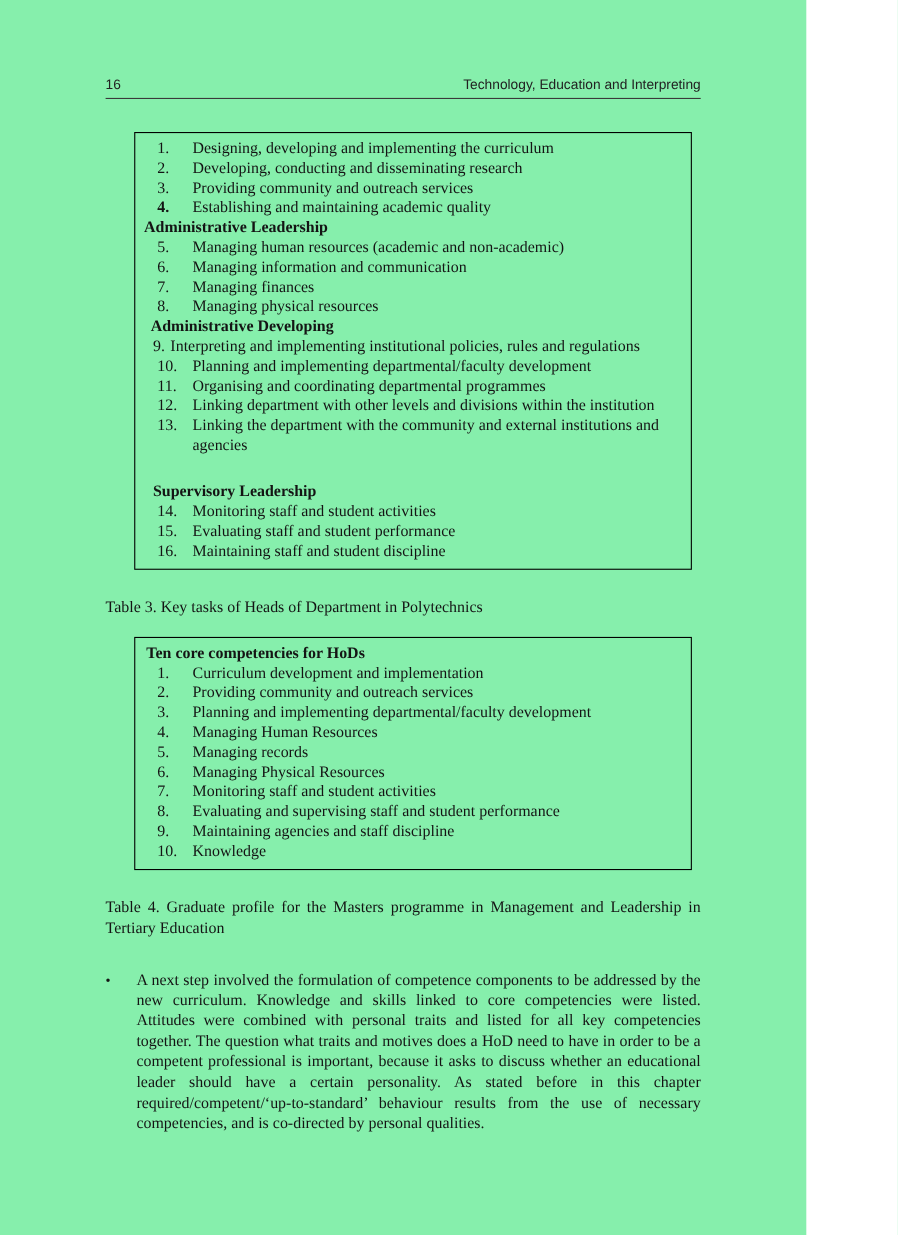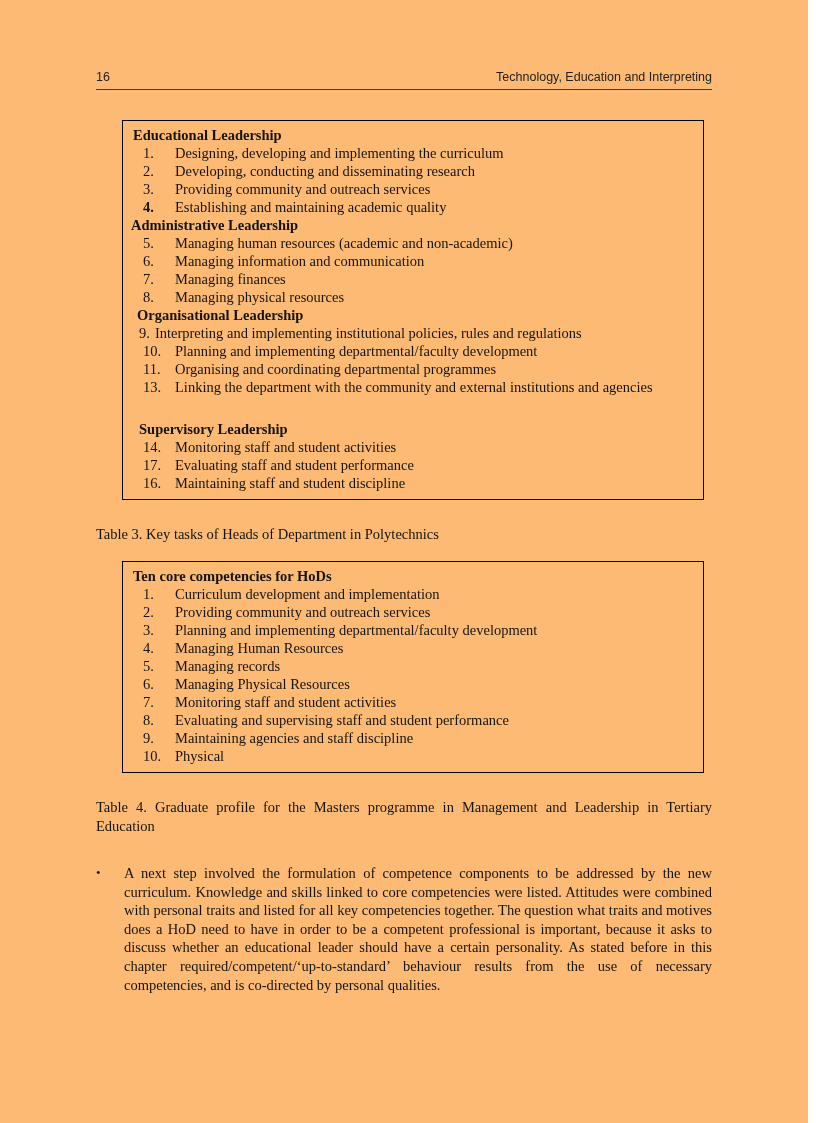--- a/index.html
+++ b/index.html
@@ -1,20 +1,20 @@
 <!DOCTYPE html>
 <html><head>
 <meta charset="utf-8">
 <style>
   * { margin: 0; padding: 0; box-sizing: border-box; }
   html, body { background: #ffffff; }
   .page {
-    width: 808px;
+    width: 733px;
     height: 1123px;
-    background: #fdba74;
+    background: #86efac;
     color: #141414;
     font-family: "Liberation Serif", serif;
     position: relative;
     overflow: hidden;
   }
   .content {
     padding: 70px 96px 0 96px; 
   }
   .page-header {
     display: flex;
@@ -79,21 +79,20 @@
 <div class="page">
   <div class="content">
 
     <div class="page-header">
       <span>16</span>
       <span>Technology, Education and Interpreting</span>
     </div>
 
     <div class="box box-1">
 
-      <div class="row sec-heading">Educational Leadership</div>
       <div class="row item">
         <span class="num">1.</span>
         <span class="txt">Designing, developing and implementing the curriculum</span>
       </div>
       <div class="row item">
         <span class="num">2.</span>
         <span class="txt">Developing, conducting and disseminating research</span>
       </div>
       <div class="row item">
         <span class="num">3.</span>
@@ -115,45 +114,49 @@
       </div>
       <div class="row item">
         <span class="num">7.</span>
         <span class="txt">Managing finances</span>
       </div>
       <div class="row item">
         <span class="num">8.</span>
         <span class="txt">Managing physical resources</span>
       </div>
 
-      <div class="row sec-heading" style="padding-left:6px;">Organisational Leadership</div>
+      <div class="row sec-heading" style="padding-left:6px;">Administrative Developing</div>
       <div class="row item item-tight">
         <span class="num">9.</span>
         <span class="txt">Interpreting and implementing institutional policies, rules and regulations</span>
       </div>
       <div class="row item">
         <span class="num">10.</span>
         <span class="txt">Planning and implementing departmental/faculty development</span>
       </div>
       <div class="row item">
         <span class="num">11.</span>
         <span class="txt">Organising and coordinating departmental programmes</span>
       </div>
       <div class="row item">
+        <span class="num">12.</span>
+        <span class="txt">Linking department with other levels and divisions within the institution</span>
+      </div>
+      <div class="row item">
         <span class="num">13.</span>
         <span class="txt">Linking the department with the community and external institutions and agencies</span>
       </div>
 
       <div class="row sec-heading" style="padding-left:8px;margin-top:24px;">Supervisory Leadership</div>
       <div class="row item">
         <span class="num">14.</span>
         <span class="txt">Monitoring staff and student activities</span>
       </div>
       <div class="row item">
-        <span class="num">17.</span>
+        <span class="num">15.</span>
         <span class="txt">Evaluating staff and student performance</span>
       </div>
       <div class="row item">
         <span class="num">16.</span>
         <span class="txt">Maintaining staff and student discipline</span>
       </div>
 
     </div>
 
     <p class="caption">Table 3. Key tasks of Heads of Department in Polytechnics</p>
@@ -191,21 +194,21 @@
       <div class="row item">
         <span class="num">8.</span>
         <span class="txt">Evaluating and supervising staff and student performance</span>
       </div>
       <div class="row item">
         <span class="num">9.</span>
         <span class="txt">Maintaining agencies and staff discipline</span>
       </div>
       <div class="row item">
         <span class="num">10.</span>
-        <span class="txt">Physical</span>
+        <span class="txt">Knowledge</span>
       </div>
     </div>
 
     <p class="caption caption-justify">Table 4. Graduate profile for the Masters programme in Management and Leadership in Tertiary Education</p>
 
     <div class="bullet-para">
       <span class="bullet-glyph">•</span>
       <span class="bullet-txt">A next step involved the formulation of competence components to be addressed by the new curriculum. Knowledge and skills linked to core competencies were listed. Attitudes were combined with personal traits and listed for all key competencies together. The question what traits and motives does a HoD need to have in order to be a competent professional is important, because it asks to discuss whether an educational leader should have a certain personality. As stated before in this chapter required/competent/‘up-to-standard’ behaviour results from the use of necessary competencies, and is co-directed by personal qualities.</span>
     </div>
 

